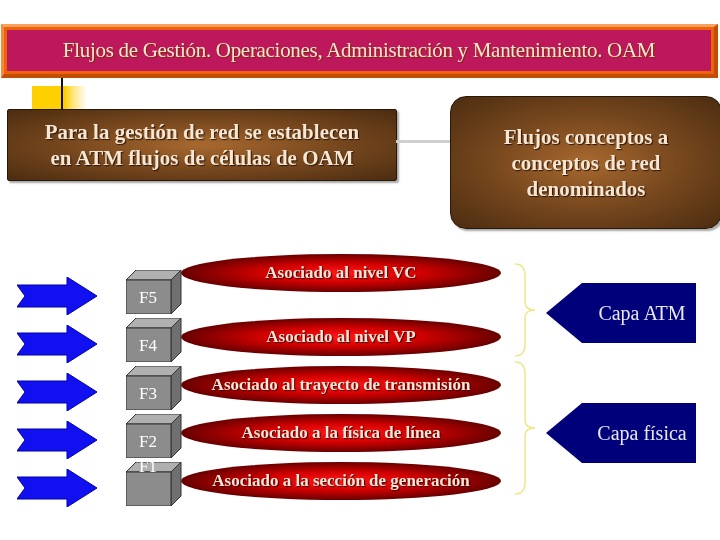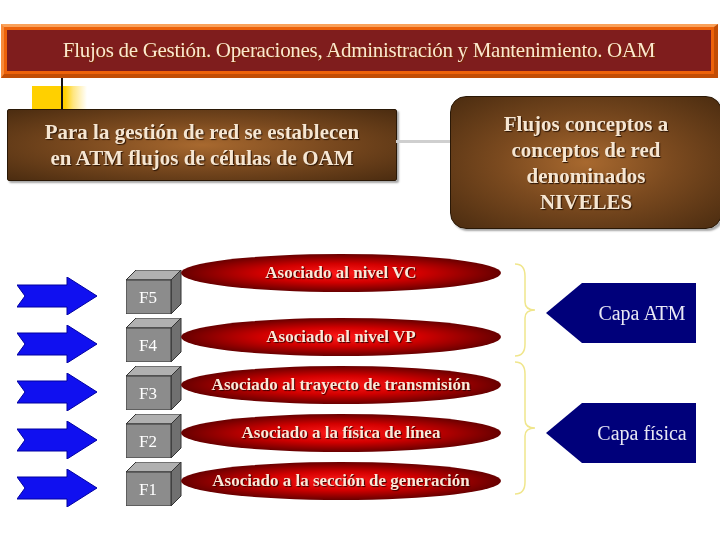--- a/index.html
+++ b/index.html
@@ -3,21 +3,21 @@
 <meta charset="utf-8">
 <style>
   html, body { margin: 0; padding: 0; }
   body {
     width: 720px; height: 540px; background: #ffffff;
     position: relative; overflow: hidden;
     font-family: "Liberation Serif", "DejaVu Serif", serif;
   }
   .title-bar {
     position: absolute; left: 1px; top: 24px; width: 717px; height: 54px;
-    background: #7f1d1d;
+    background: #be185d;
     box-sizing: border-box;
     border-top: 3px solid #f9a15a; border-left: 3px solid #f78a3a;
     border-bottom: 4px solid #c24d05; border-right: 4px solid #c24d05;
     box-shadow: inset 0 0 0 3px #ed620a;
     display: flex; align-items: center; justify-content: center;
   }
   .title-bar span {
     color: #fbe8cf; font-size: 21px; letter-spacing: -0.3px;
     text-shadow: 1px 1px 1px #7a2a00;
   }
@@ -84,21 +84,20 @@
   </div>
 </div>
 
 <div class="connector"></div>
 
 <div class="box box-right">
   <div>
     <div>Flujos conceptos a</div>
     <div>conceptos de red</div>
     <div>denominados</div>
-    <div>NIVELES</div>
   </div>
 </div>
 
 <svg class="arrow" style="top:277px" viewBox="0 0 80 38">
     <polygon points="0,8 50,8 50,0 80,19 50,38 50,30 0,30 8,19" fill="#1010f0" stroke="#0000a0" stroke-width="1"></polygon>
   </svg>
 <svg class="arrow" style="top:325px" viewBox="0 0 80 38">
     <polygon points="0,8 50,8 50,0 80,19 50,38 50,30 0,30 8,19" fill="#1010f0" stroke="#0000a0" stroke-width="1"></polygon>
   </svg>
 <svg class="arrow" style="top:373px" viewBox="0 0 80 38">
@@ -134,21 +133,21 @@
 <svg class="cube" style="top:462px" viewBox="0 0 56 44">
     <polygon points="0,10 10,0 55,0 45,10" fill="#b0b0b0" stroke="#333" stroke-width="1"></polygon>
     <polygon points="45,10 55,0 55,34 45,44" fill="#707070" stroke="#333" stroke-width="1"></polygon>
     <rect x="0" y="10" width="45" height="34" fill="#8c8c8c" stroke="#333" stroke-width="1"></rect>
   </svg>
 
 <div class="cube-label" style="top:288px">F5</div>
 <div class="cube-label" style="top:336px">F4</div>
 <div class="cube-label" style="top:384px">F3</div>
 <div class="cube-label" style="top:432px">F2</div>
-<div class="cube-label" style="top:480px">F1</div>
+<div class="cube-label" style="top:457px">F1</div>
 
 <div class="pill" style="top:254px">Asociado al nivel VC</div>
 <div class="pill" style="top:318px">Asociado al nivel VP</div>
 <div class="pill" style="top:366px">Asociado al trayecto de transmisión</div>
 <div class="pill" style="top:414px">Asociado a la física de línea</div>
 <div class="pill" style="top:462px">Asociado a la sección de generación</div>
 
 <svg class="brace" style="top:262px; height:96px" viewBox="0 0 26 96" preserveAspectRatio="none">
     <path d="M2,2 Q12,2 12,14 L12,40 Q12,48 22,48 Q12,48 12,56 L12,82 Q12,94 2,94" fill="none" stroke="#f0e68c" stroke-width="1.5"></path>
   </svg>

